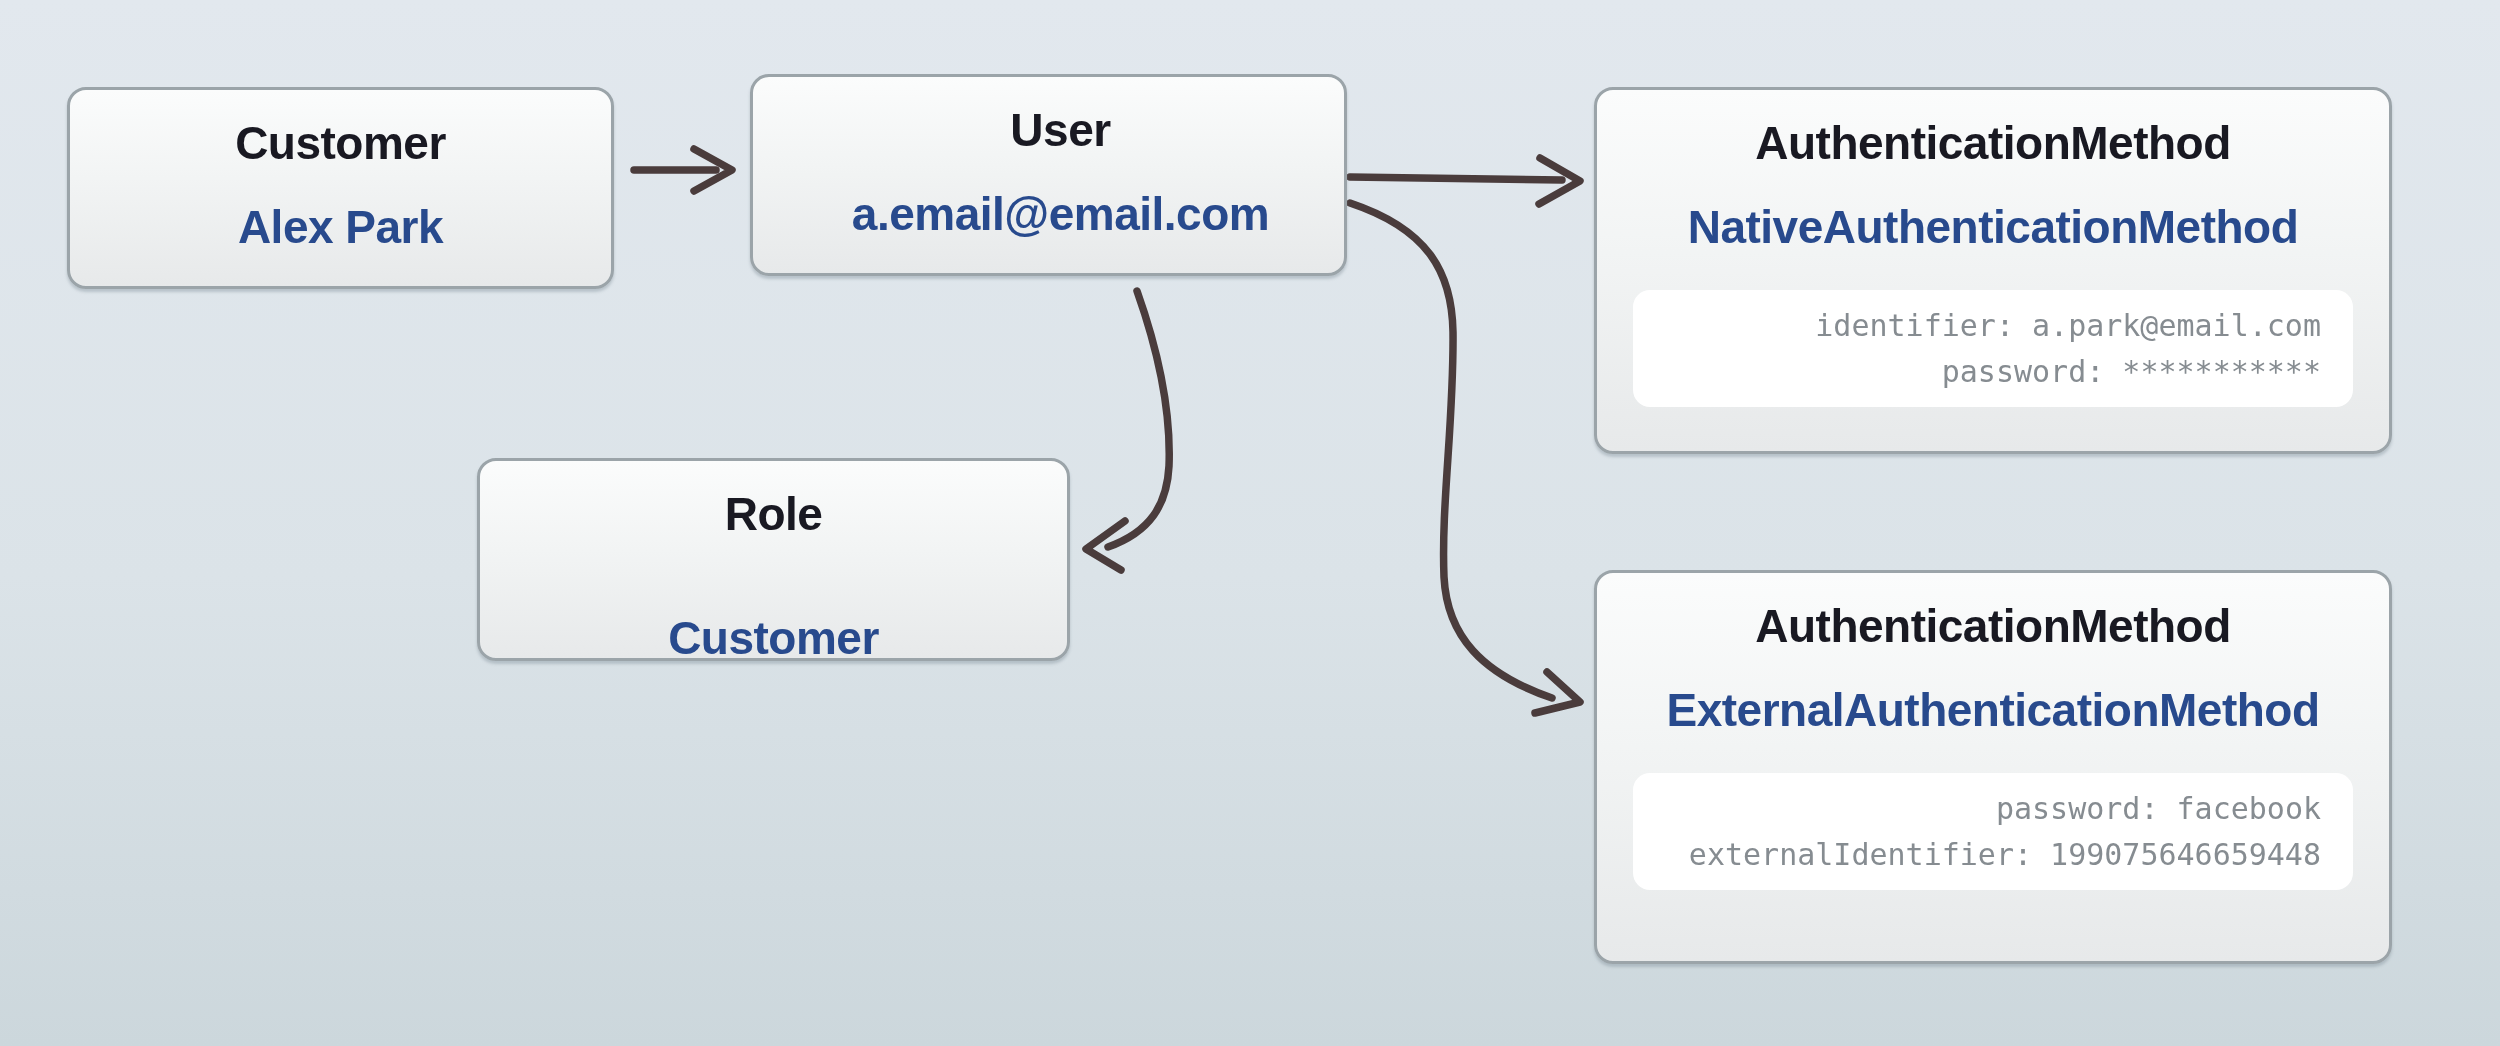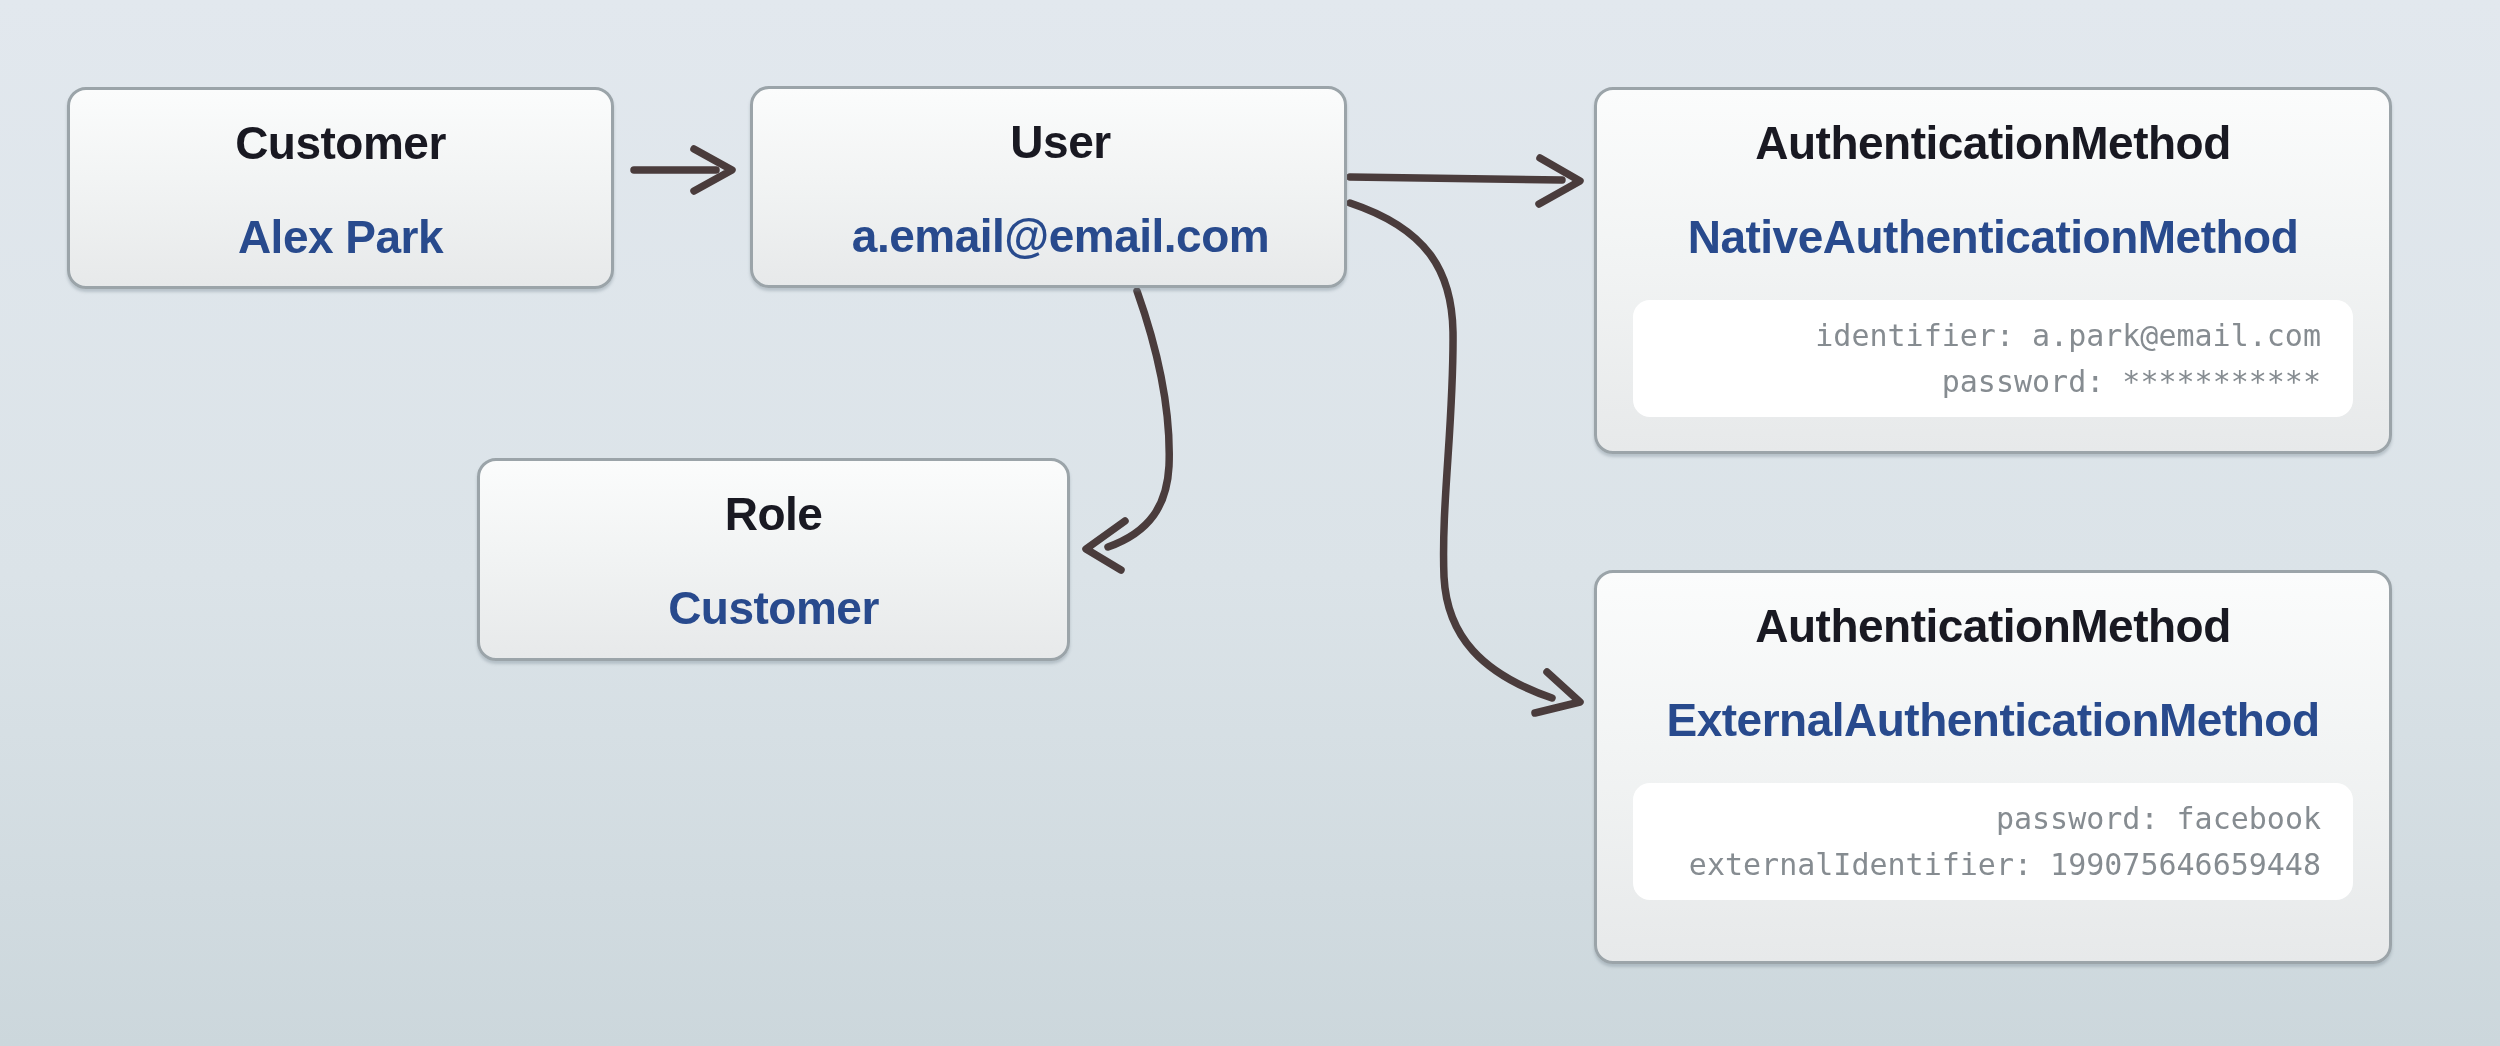--- a/index.html
+++ b/index.html
@@ -34,32 +34,32 @@
     position:absolute;
     box-sizing:border-box;
     border:3px solid var(--node-border);
     border-radius:19px;
     background:linear-gradient(180deg,var(--node-fill-top) 0%,#f2f4f4 45%,var(--node-fill-bottom) 100%);
     box-shadow:0 3px 3px rgba(122,138,146,0.38);
     display:flex;flex-direction:column;align-items:center;
     text-align:center;
   }
   .node-customer{left:67px;top:87px;width:547px;height:202px;}
-  .node-user{left:750px;top:86px;width:597px;height:202px;padding-left:24px;}
-  .node-role{left:477px;top:458px;width:593px;height:203px;}
+  .node-user{left:750px;top:74px;width:597px;height:202px;padding-left:24px;}
+  .node-role{left:477px;top:458px;width:593px;height:203px;gap:40px;}
   .node-auth-native{left:1594px;top:87px;width:798px;height:367px;}
   .node-auth-external{left:1594px;top:570px;width:798px;height:394px;}
   .node-title{
     margin-top:26px;
     font-size:46px;line-height:54px;font-weight:bold;
     color:var(--title-color);
     letter-spacing:-0.5px;
   }
   .node-subtitle{
-    margin-top:40px;
+    margin-top:30px;
     font-size:46px;line-height:54px;font-weight:bold;
     color:var(--accent-color);
     letter-spacing:-0.5px;
   }
   .node-panel{
     box-sizing:border-box;
     margin-top:36px;
     width:720px;height:117px;
     background:var(--panel-bg);
     border-radius:17px;

